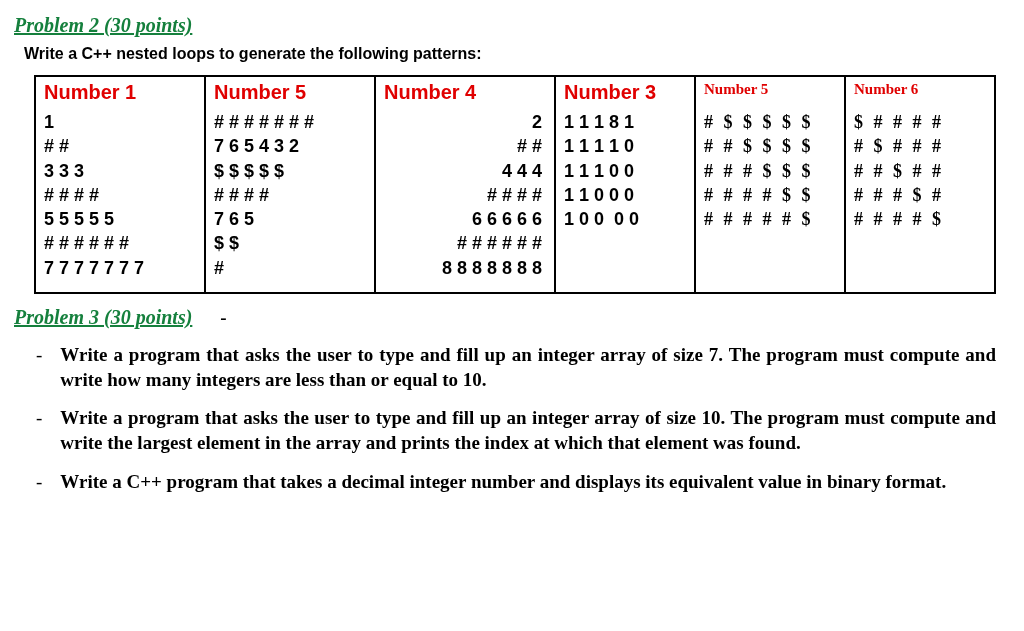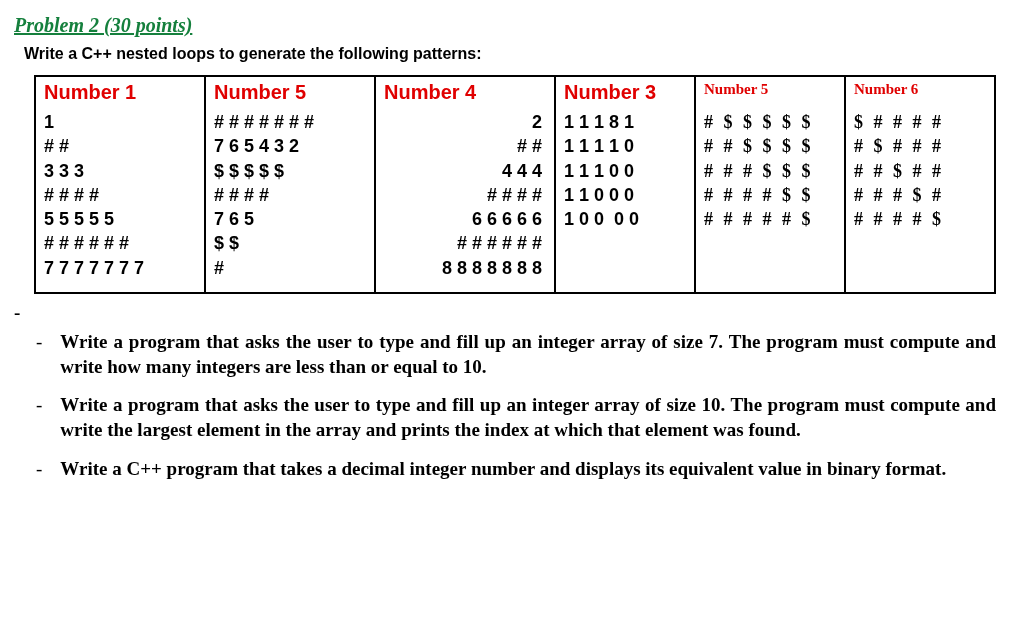--- a/index.html
+++ b/index.html
@@ -163,20 +163,21 @@
     <td class="serif spaced">$ # # # #
 # $ # # #
 # # $ # #
 # # # $ #
 # # # # $</td>
   </tr>
 </tbody>
   </table>
 
 <div class="p3-heading-row">
+  <div class="problem-heading">Problem 3 (30 points)</div>
   <span class="dash">-</span>
 </div>
 
 <ul class="tasks">
   <li>
     <span class="bullet">-</span>
     <span class="text">Write a program that asks the user to type and fill up an integer array of size 7. The program must compute and write how many integers are less than or equal to 10.</span>
   </li>
   <li>
     <span class="bullet">-</span>

